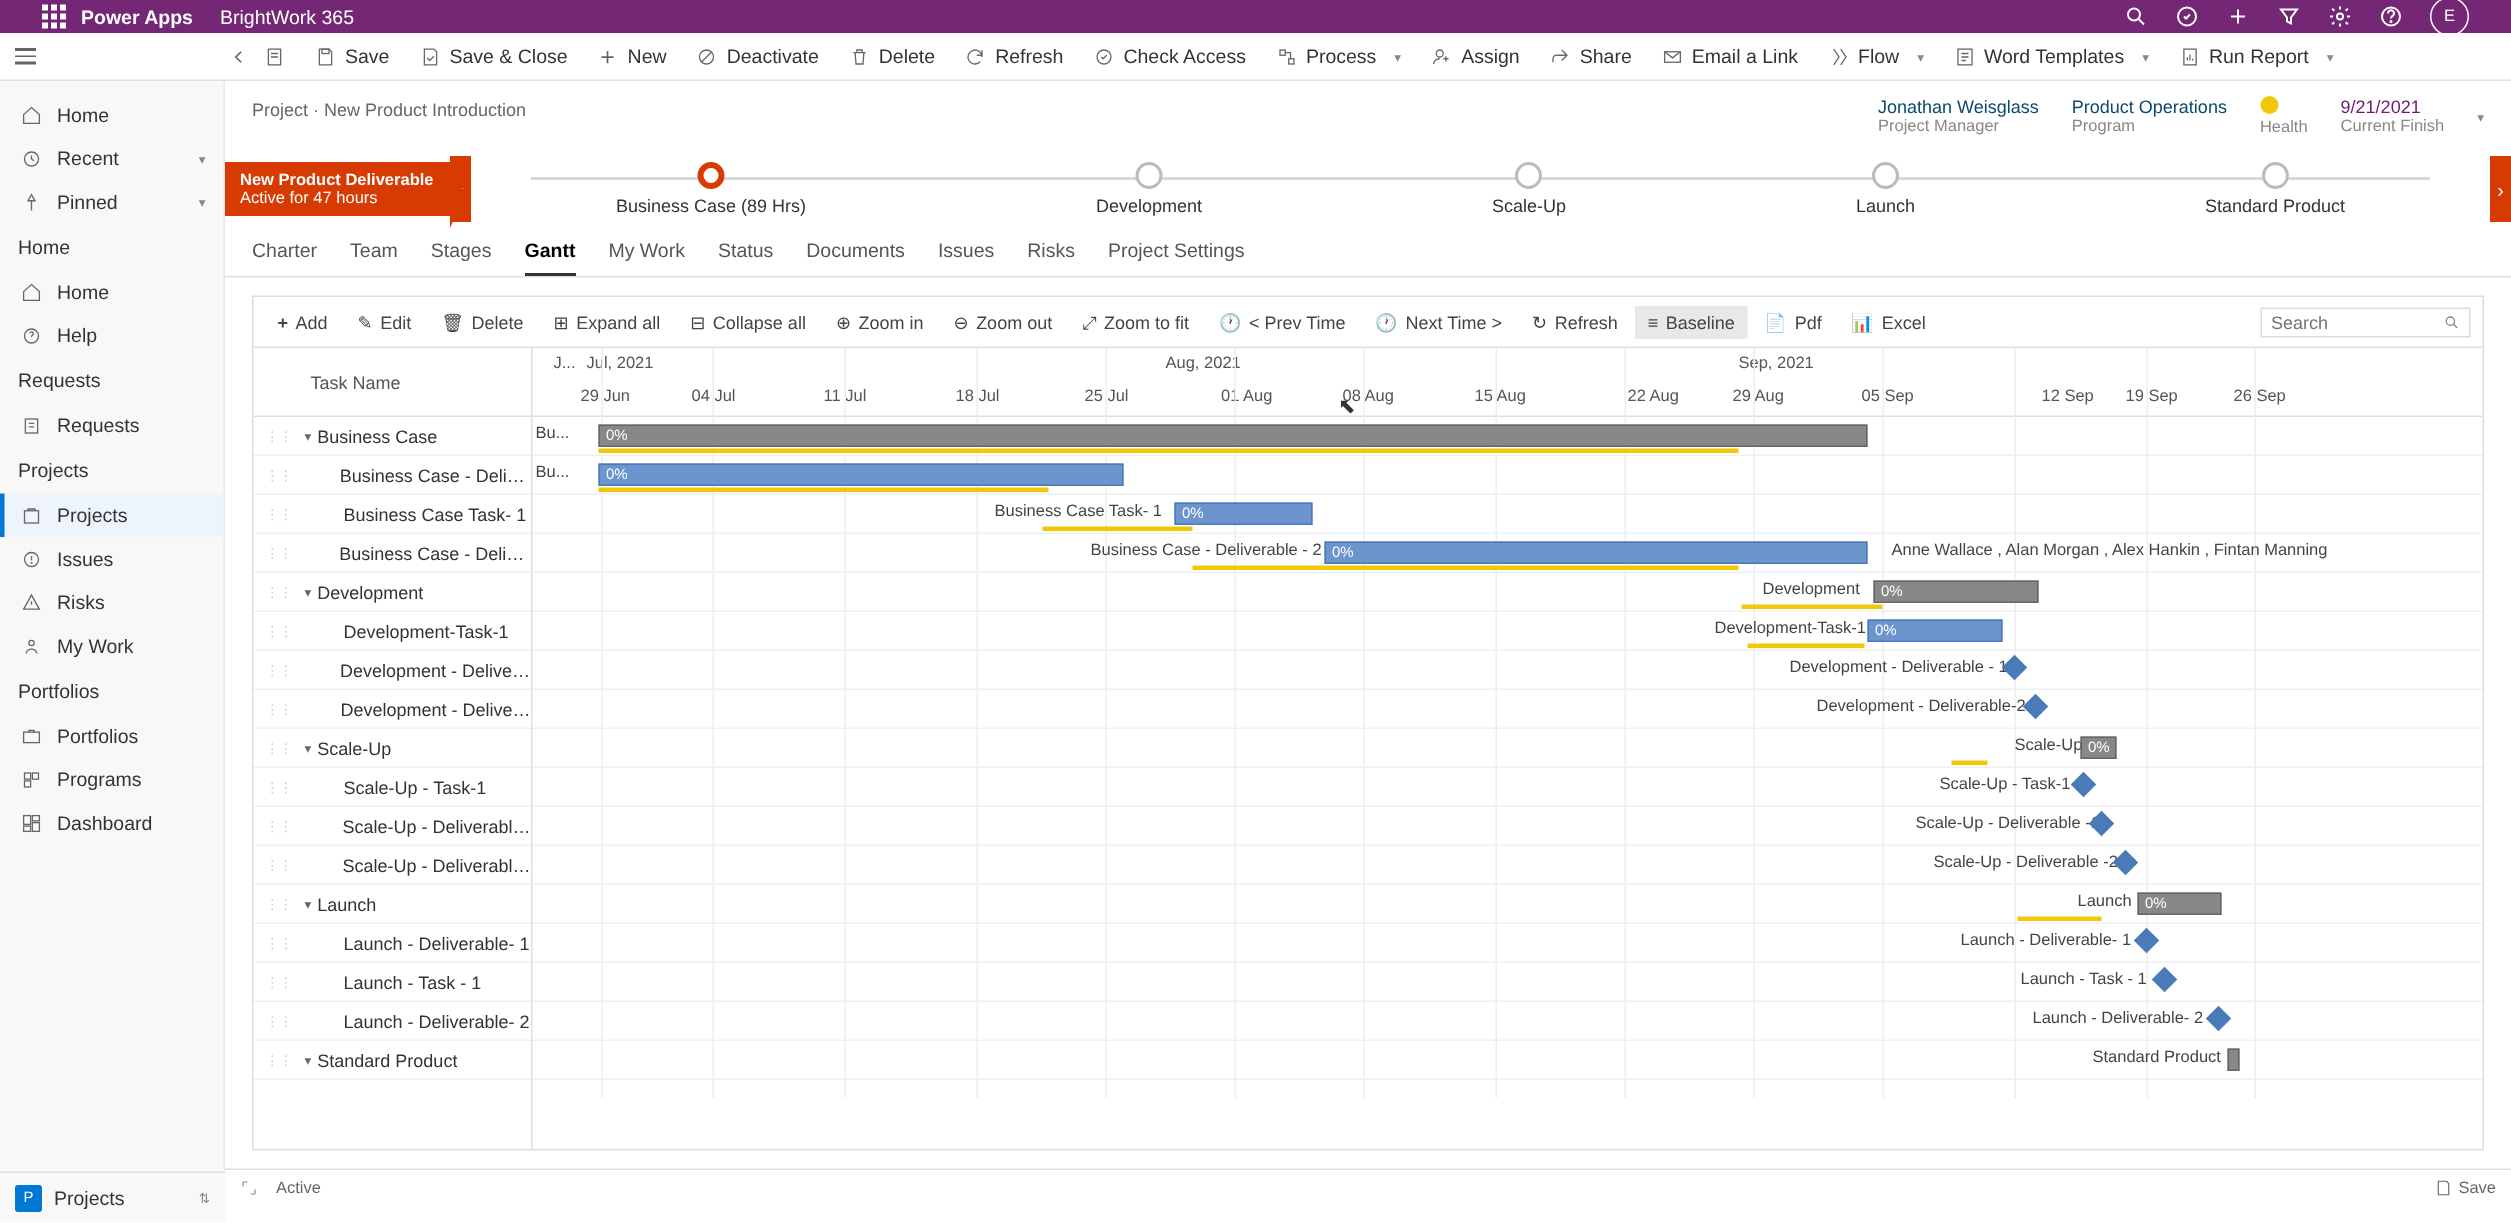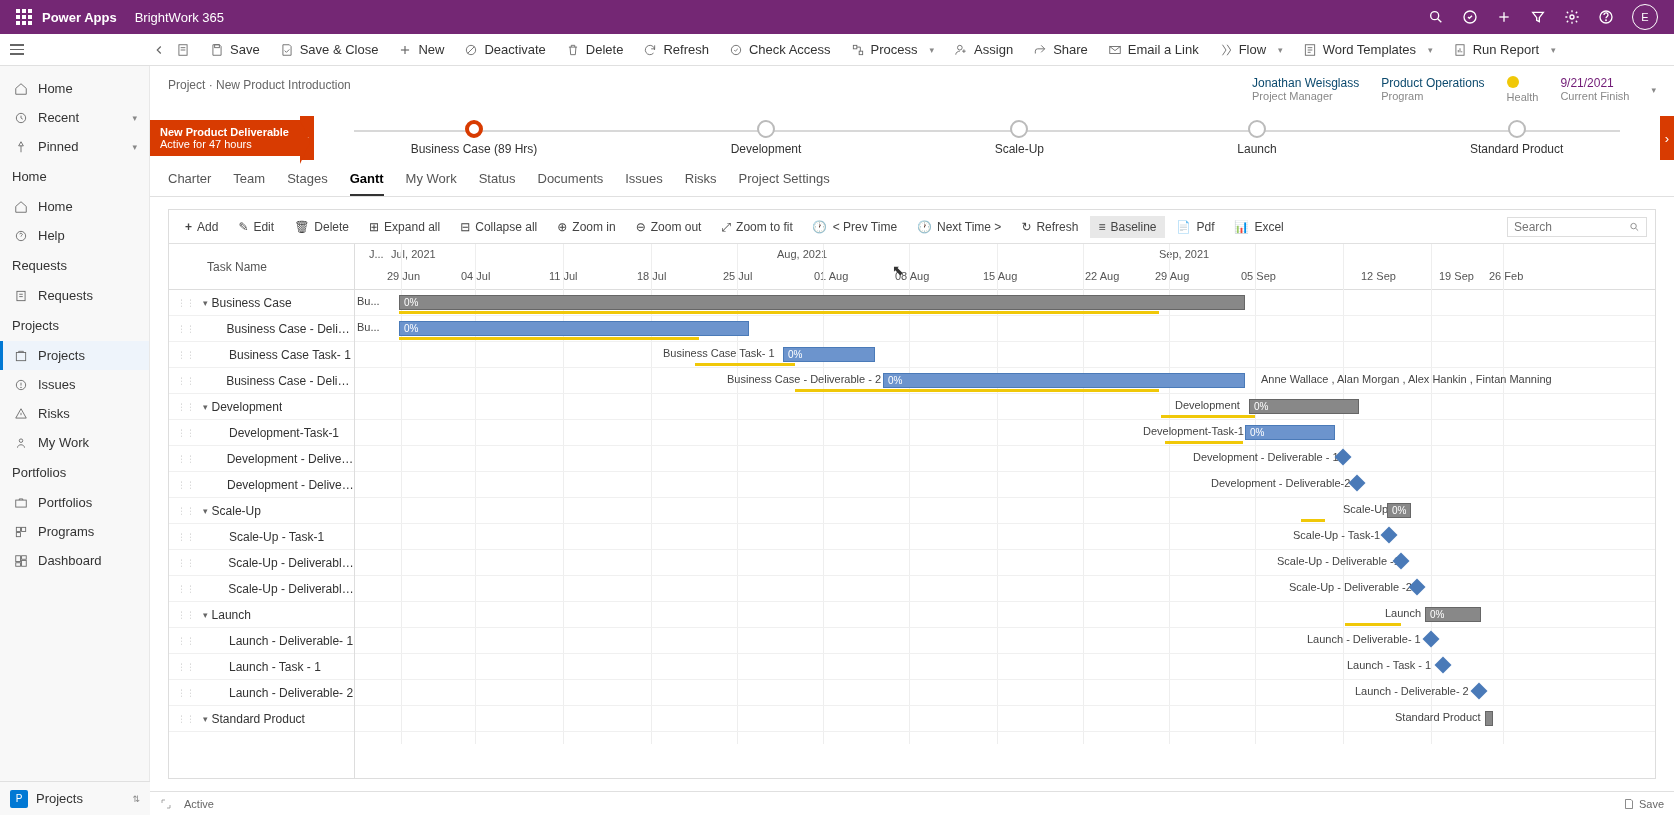--- a/index.html
+++ b/index.html
@@ -1,17 +1,17 @@
 <!DOCTYPE html>
 <html><head>
 <meta charset="utf-8">
 <style>
 *{box-sizing:border-box;margin:0;padding:0;font-family:"Segoe UI",sans-serif}
 body{font-size:13px;color:#333;background:#fff;width:1674px;height:815px;overflow:hidden}
-.topbar{height:34px;background:#742774;display:flex;align-items:center;padding:0 16px;color:#fff}
+.topbar{height:22px;background:#742774;display:flex;align-items:center;padding:0 28px;color:#fff}
 .apps-icon{width:16px;height:16px;margin-right:10px;display:grid;grid-template-columns:repeat(3,4px);grid-template-rows:repeat(3,4px);gap:2px}
 .apps-icon span{background:#fff}
 .brand{font-weight:600;margin-right:18px}
 .app-name{font-weight:400}
 .top-right{margin-left:auto;display:flex;gap:18px;align-items:center}
 .top-right .ico{width:16px;height:16px;cursor:pointer;color:#fff}
 .avatar{width:26px;height:26px;border-radius:50%;border:1px solid #fff;display:flex;align-items:center;justify-content:center;font-size:11px}
 
 .cmdbar{height:32px;border-bottom:1px solid #e0e0e0;display:flex;align-items:center;padding:0 10px;background:#fff;font-size:13px}
 .hamburger{display:flex;flex-direction:column;gap:3px;cursor:pointer}
@@ -599,22 +599,22 @@
                 <div class="tl-day" style="left:190px">11 Jul</div>
                 <div class="tl-day" style="left:278px">18 Jul</div>
                 <div class="tl-day" style="left:364px">25 Jul</div>
                 <div class="tl-day" style="left:455px">01 Aug</div>
                 <div class="tl-day" style="left:536px">08 Aug</div>
                 <div class="tl-day" style="left:624px">15 Aug</div>
                 <div class="tl-day" style="left:726px">22 Aug</div>
                 <div class="tl-day" style="left:796px">29 Aug</div>
                 <div class="tl-day" style="left:882px">05 Sep</div>
                 <div class="tl-day" style="left:1002px">12 Sep</div>
-                <div class="tl-day" style="left:1080px">19 Sep</div>
-                <div class="tl-day" style="left:1130px">26 Feb</div>
+                <div class="tl-day" style="left:1058px">19 Sep</div>
+                <div class="tl-day" style="left:1130px">26 Sep</div>
                 <div class="tl-grid" style="left:46px;height:500px"></div>
                 <div class="tl-grid" style="left:120px;height:500px"></div>
                 <div class="tl-grid" style="left:208px;height:500px"></div>
                 <div class="tl-grid" style="left:296px;height:500px"></div>
                 <div class="tl-grid" style="left:382px;height:500px"></div>
                 <div class="tl-grid" style="left:468px;height:500px"></div>
                 <div class="tl-grid" style="left:554px;height:500px"></div>
                 <div class="tl-grid" style="left:642px;height:500px"></div>
                 <div class="tl-grid" style="left:728px;height:500px"></div>
                 <div class="tl-grid" style="left:814px;height:500px"></div>

